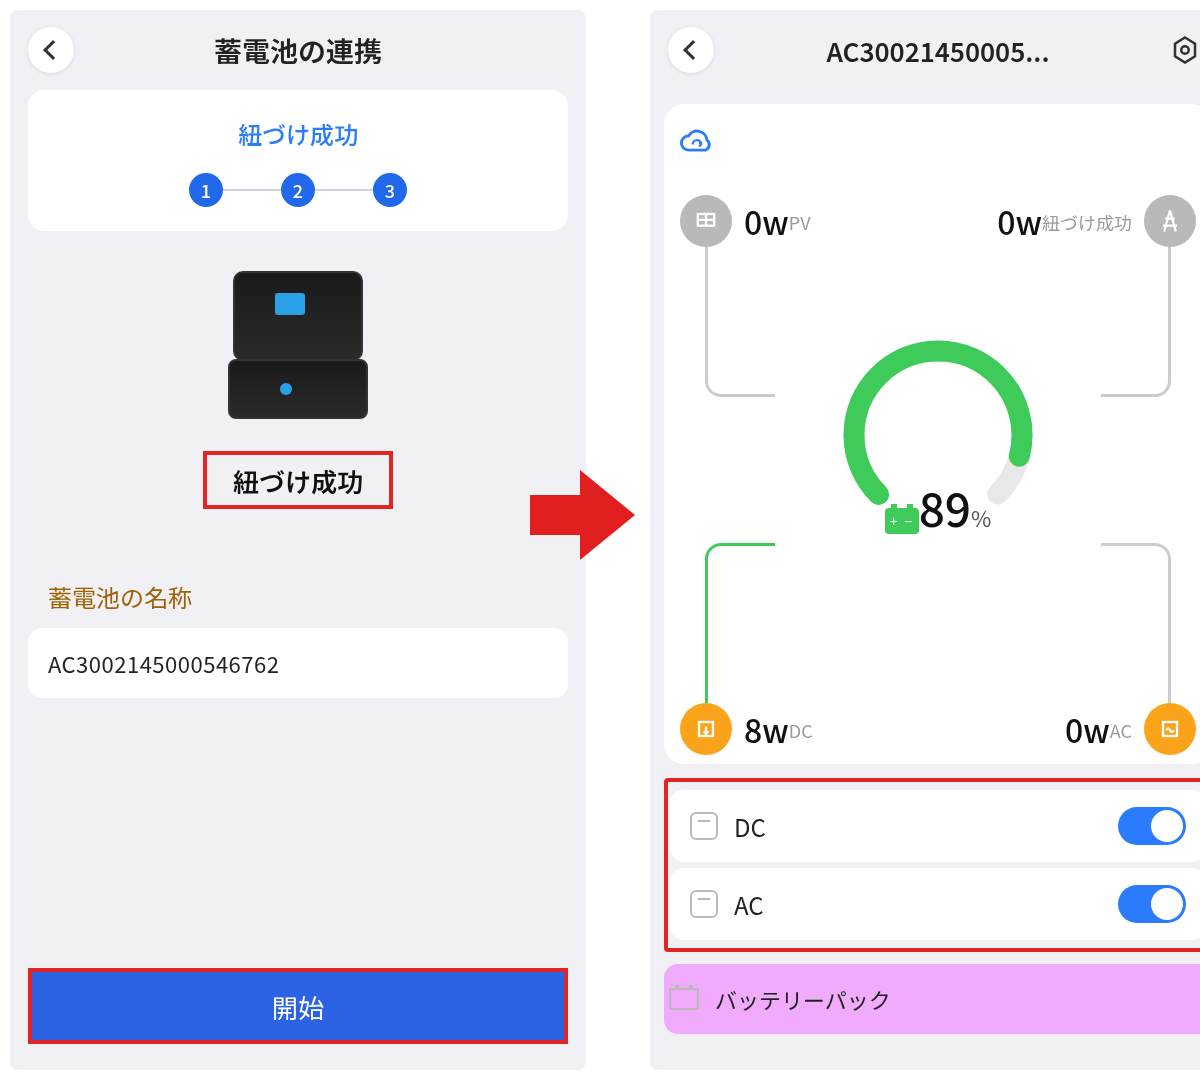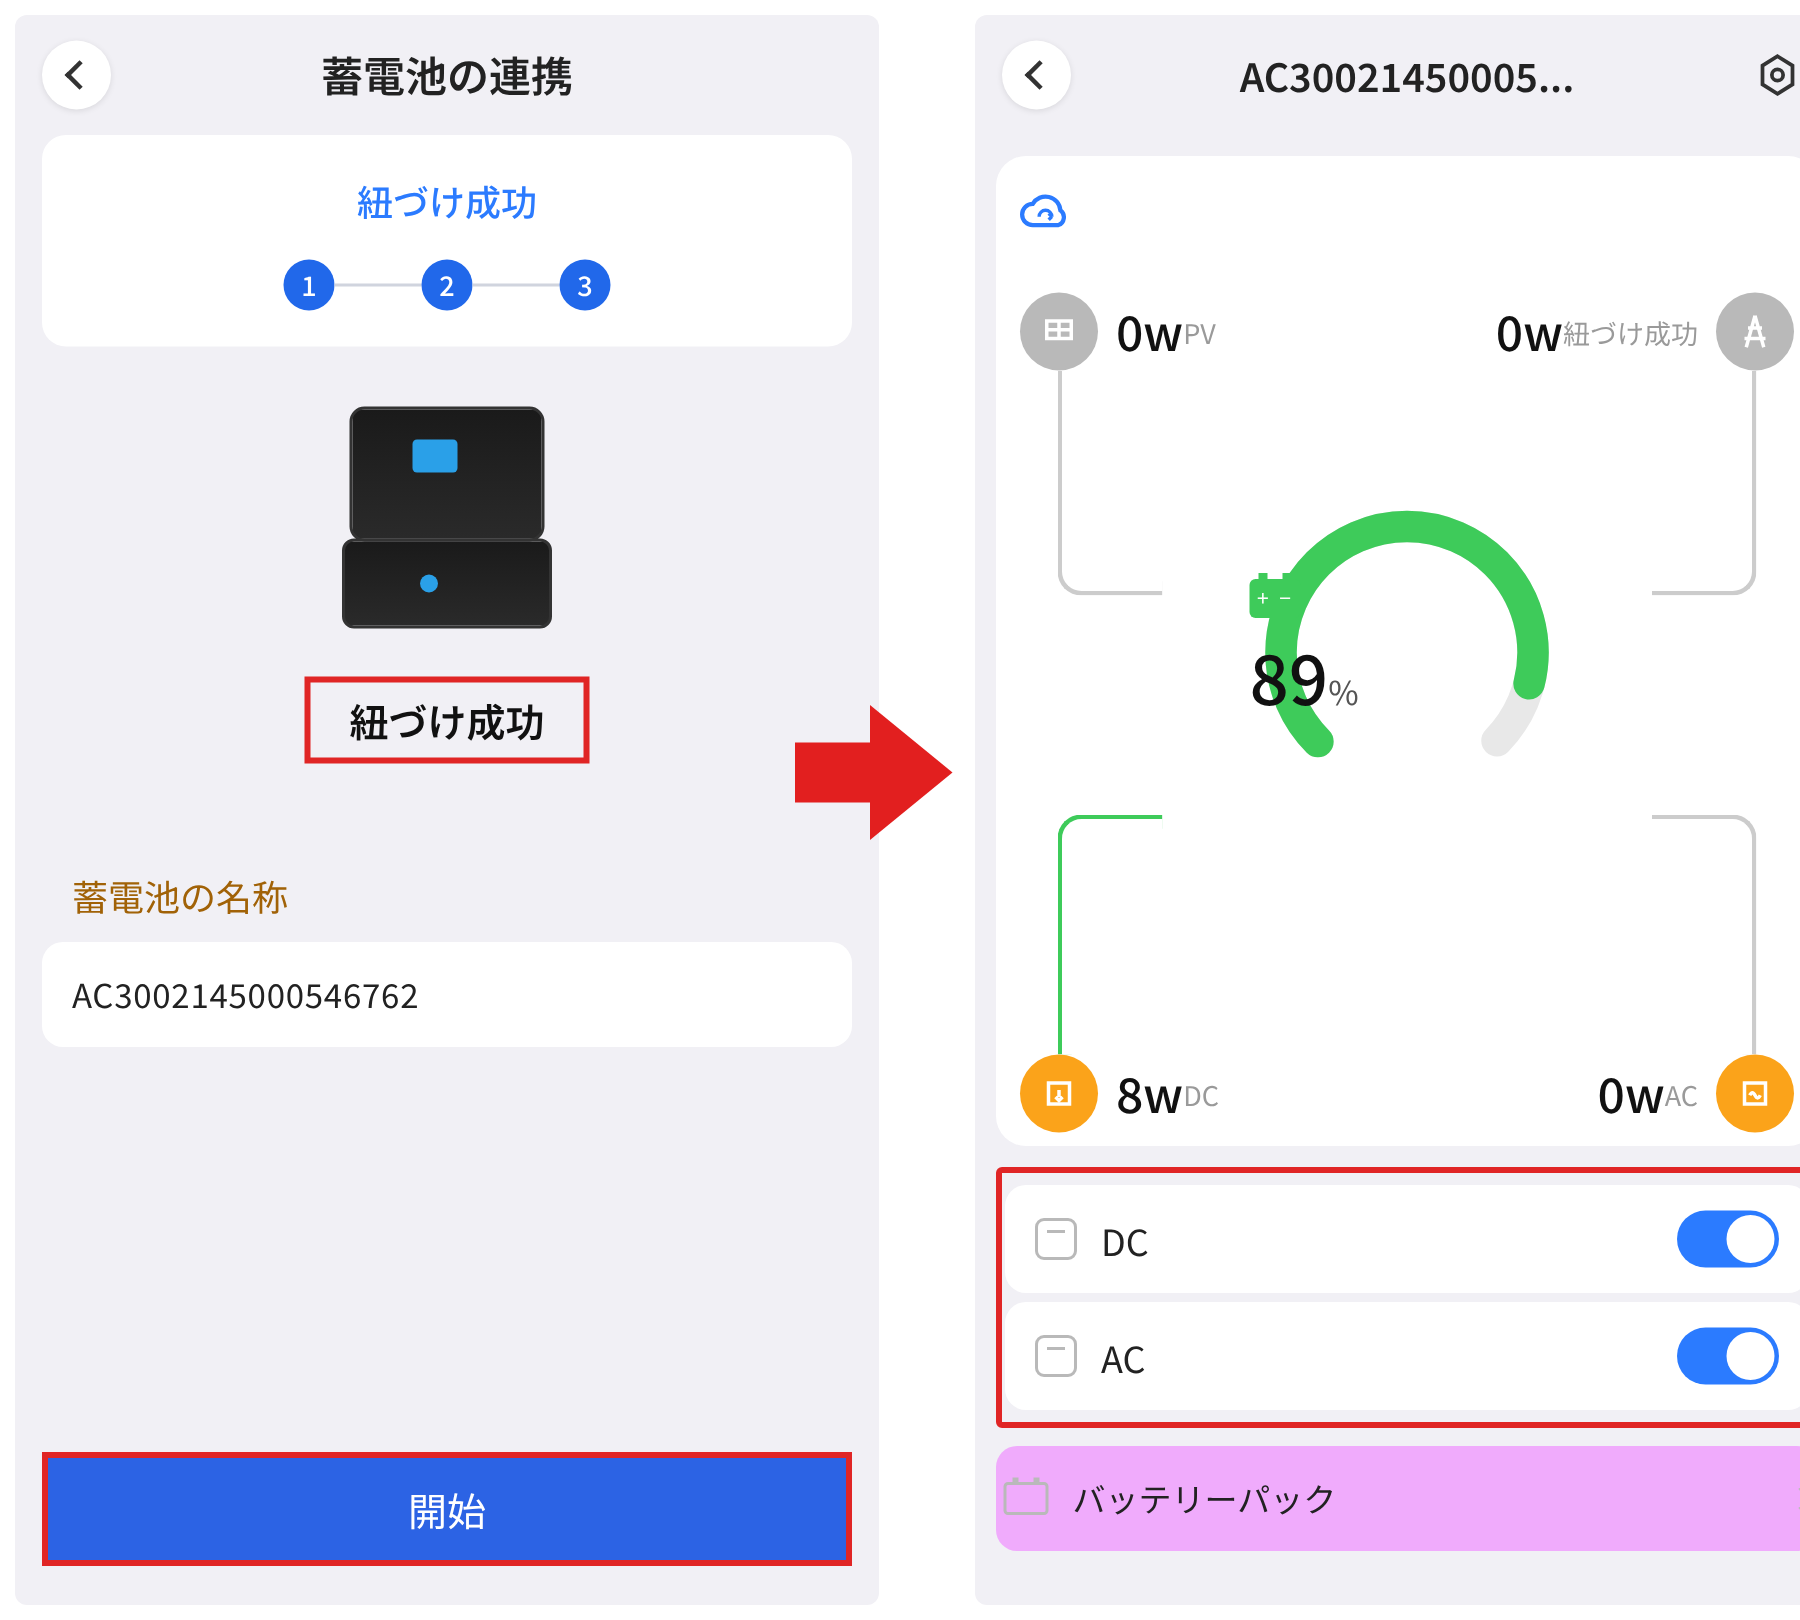--- a/index.html
+++ b/index.html
@@ -66,21 +66,21 @@
   .io-item.top-right .io-vals, .io-item.bot-right .io-vals { text-align:right; }
 
   .wire { position:absolute; background:none; }
   .wire-tl { top:52px; left:25px; width:70px; height:150px; border-left:3px solid #ccc; border-bottom:3px solid #ccc; border-bottom-left-radius:16px; }
   .wire-tr { top:52px; right:25px; width:70px; height:150px; border-right:3px solid #ccc; border-bottom:3px solid #ccc; border-bottom-right-radius:16px; }
   .wire-bl { bottom:52px; left:25px; width:70px; height:160px; border-left:3px solid #3ecb5a; border-top:3px solid #3ecb5a; border-top-left-radius:16px; }
   .wire-br { bottom:52px; right:25px; width:70px; height:160px; border-right:3px solid #ccc; border-top:3px solid #ccc; border-top-right-radius:16px; }
 
   .gauge { position:absolute; top:135px; left:50%; transform:translateX(-50%); width:210px; height:210px; }
   .gauge svg { width:100%; height:100%; }
-  .gauge-center { position:absolute; inset:0; display:flex; flex-direction:column; align-items:flex-start; justify-content:center; }
+  .gauge-center { position:absolute; inset:0; display:flex; flex-direction:row; align-items:flex-end; justify-content:center; }
   .batt-ic { width:34px; height:26px; background:#3ecb5a; border-radius:4px; position:relative; margin-bottom:6px; }
   .batt-ic::before { content:"+ −"; color:#fff; font-size:14px; position:absolute; top:3px; left:5px; letter-spacing:2px; }
   .batt-ic::after { content:""; position:absolute; top:-4px; left:6px; width:6px; height:4px; background:#3ecb5a; box-shadow:16px 0 0 #3ecb5a; }
   .gauge-val { font-size:46px; font-weight:500; color:#111; }
   .gauge-pct { font-size:22px; color:#555; }
 
   .toggle-group { margin:8px 14px; border:4px solid #e02525; padding:2px; border-radius:4px; }
   .toggle-row { background:#fff; border-radius:14px; height:72px; display:flex; align-items:center; padding:0 20px; gap:16px; margin:6px 0; }
   .tog-ic { width:28px; height:28px; border:2px solid #b9b9b9; border-radius:6px; position:relative; }
   .tog-ic::after { content:""; position:absolute; inset:6px; border-top:2px solid #b9b9b9; }

